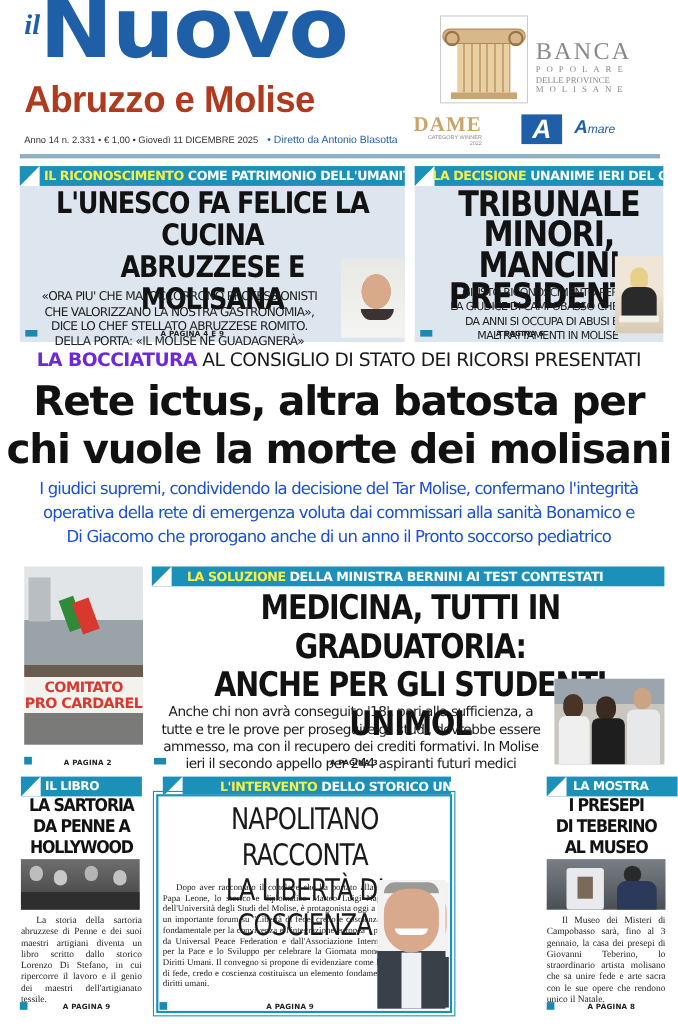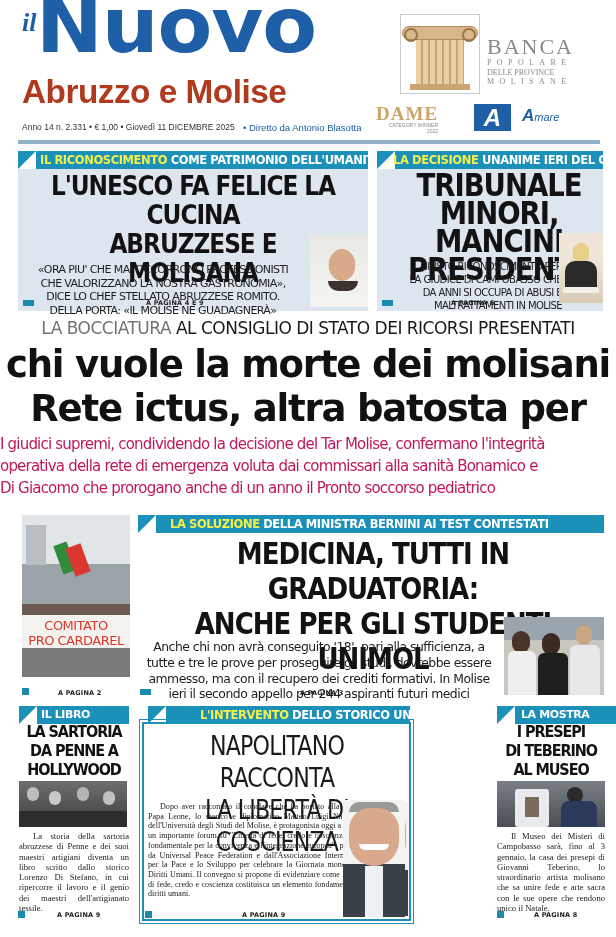--- a/index.html
+++ b/index.html
@@ -46,23 +46,23 @@
   .deck-cond { font-family: "DejaVu Sans", sans-serif; color: #1d1d1d; text-align: center; letter-spacing: -0.6px; margin-top: 28px; }
   .page-ref { position: absolute; font-family: "DejaVu Sans", sans-serif; font-weight: bold; font-size: 6.5px; color: #222; letter-spacing: 0.2px; }
   .marker { position: absolute; width: 11px; height: 6px; background: #1b8ab0; }
   .marker-sq { position: absolute; width: 7px; height: 7px; background: #1b8ab0; }
 
   
   .photo { position: absolute; overflow: hidden; }
 
   
   .kicker-main { left: 0; top: 318px; width: 616px; text-align: center; font-size: 17px; font-family: "DejaVu Sans", sans-serif; letter-spacing: -0.5px; color: #1a1a1a; }
-  .kicker-main .red { color: #737373; font-weight: normal; }
+  .kicker-main .red { color: #6d28d9; font-weight: bold; }
   .headline-main { left: 0; width: 616px; text-align: center; font-family: "DejaVu Sans", sans-serif; font-weight: bold; color: #111; font-size: 37px; letter-spacing: -1.2px; line-height: 1; }
-  .deck-main { left: 0; width: 616px; text-align: left; font-family: "DejaVu Sans", sans-serif; font-size: 15px; color: #be185d; letter-spacing: -0.8px; line-height: 22px; }
+  .deck-main { left: 0; width: 616px; text-align: center; font-family: "DejaVu Sans", sans-serif; font-size: 15px; color: #1d4ed8; letter-spacing: -0.8px; line-height: 22px; }
 
   
   .body-serif { font-family: "Liberation Serif", serif; font-size: 8.6px; line-height: 10.3px; color: #222; text-align: justify; }
 </style>
 </head>
 <body>
 
 <div class="abs masthead">
   <div class="abs logo-nuovo">Nuovo</div>
   <div class="abs logo-il">il</div>
@@ -134,34 +134,34 @@
     <div style="position:absolute; left:14px; top:10px; width:16px; height:18px; background:#e8d08a; border-radius:8px 8px 4px 4px;"></div>
     <div style="position:absolute; left:6px; top:28px; width:32px; height:26px; background:#2a2a2a; border-radius:10px 10px 0 0;"></div>
     <div style="position:absolute; left:4px; top:54px; width:36px; height:6px; background:#f2efe8;"></div>
   </div>
 </div>
 
 <div class="abs kicker-main">
   <span class="red">LA BOCCIATURA</span><span> AL CONSIGLIO DI STATO DEI RICORSI PRESENTATI</span>
 </div>
 <div class="abs headline-main" style="top:343px;">
+  <div style="line-height:44px;">Rete ictus, altra batosta per</div>
   <div style="line-height:44px;">chi vuole la morte dei molisani</div>
-  <div style="line-height:44px;">Rete ictus, altra batosta per</div>
 </div>
 <div class="abs deck-main" style="top:433px;">
   <div>I giudici supremi, condividendo la decisione del Tar Molise, confermano l'integrità</div>
   <div>operativa della rete di emergenza voluta dai commissari alla sanità Bonamico e</div>
   <div>Di Giacomo che prorogano anche di un anno il Pronto soccorso pediatrico</div>
 </div>
 
 <div class="photo" style="left:22px; top:515px; width:108px; height:162px; background: linear-gradient(180deg, #e2e5e8 0 30%, #9aa3a8 30% 55%, #6a5a50 55% 62%, #f4f2ee 62% 82%, #7a7a78 82% 100%);">
   <div style="position:absolute; left:4px; top:10px; width:20px; height:40px; background:#b8bec2;"></div>
   <div style="position:absolute; left:36px; top:28px; width:14px; height:30px; background:#2f8a3a; transform:rotate(-20deg);"></div>
   <div style="position:absolute; left:48px; top:30px; width:16px; height:30px; background:#d8382e; transform:rotate(-20deg);"></div>
-  <div style="position:absolute; left:0; top:103px; width:108px; text-align:center; color:#d8382e; font-family:'DejaVu Sans', sans-serif; font-weight:normal; font-size:13px; line-height:15px; letter-spacing:-0.5px;">
+  <div style="position:absolute; left:0; top:103px; width:108px; text-align:center; color:#d8382e; font-family:'DejaVu Sans', sans-serif; font-weight:bold; font-size:13px; line-height:15px; letter-spacing:-0.5px;">
     <div>COMITATO</div>
     <div>PRO CARDAREL</div>
   </div>
 </div>
 <div class="marker-sq" style="left:22px; top:688px;"></div>
 <div class="page-ref" style="left:58px; top:689px;">A PAGINA 2</div>
 
 <div>
   <div class="ribbon" style="left:138px; top:515px; width:466px;">
     <span class="txt" style="left:32px;"><span class="hl">LA SOLUZIONE</span><span> DELLA MINISTRA BERNINI AI TEST CONTESTATI</span></span>

